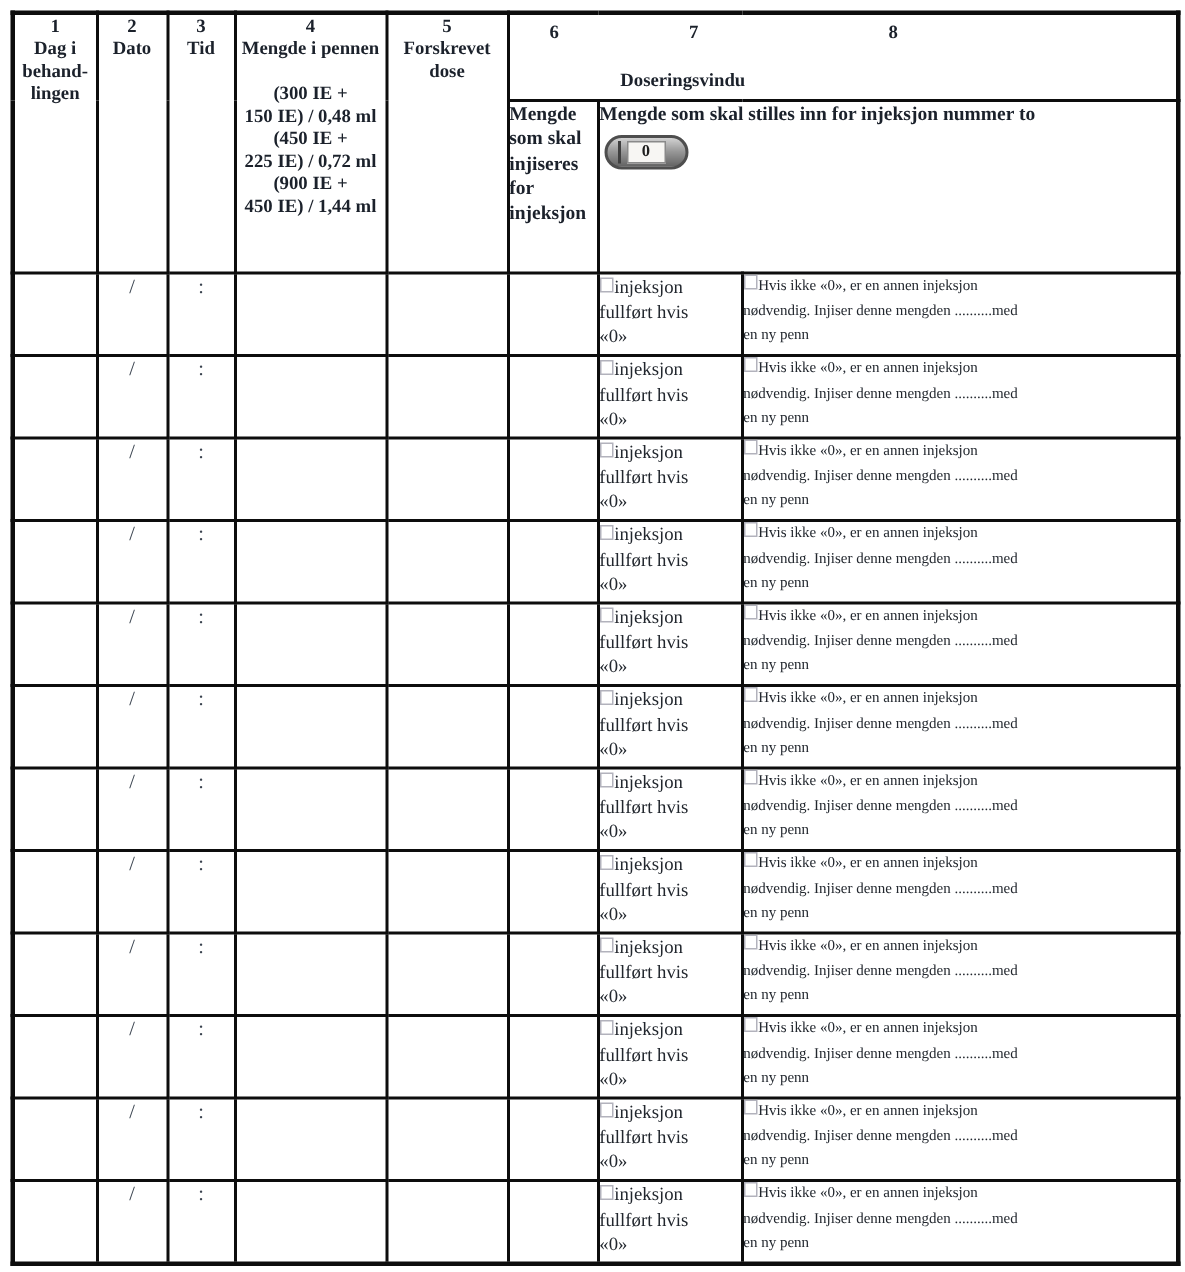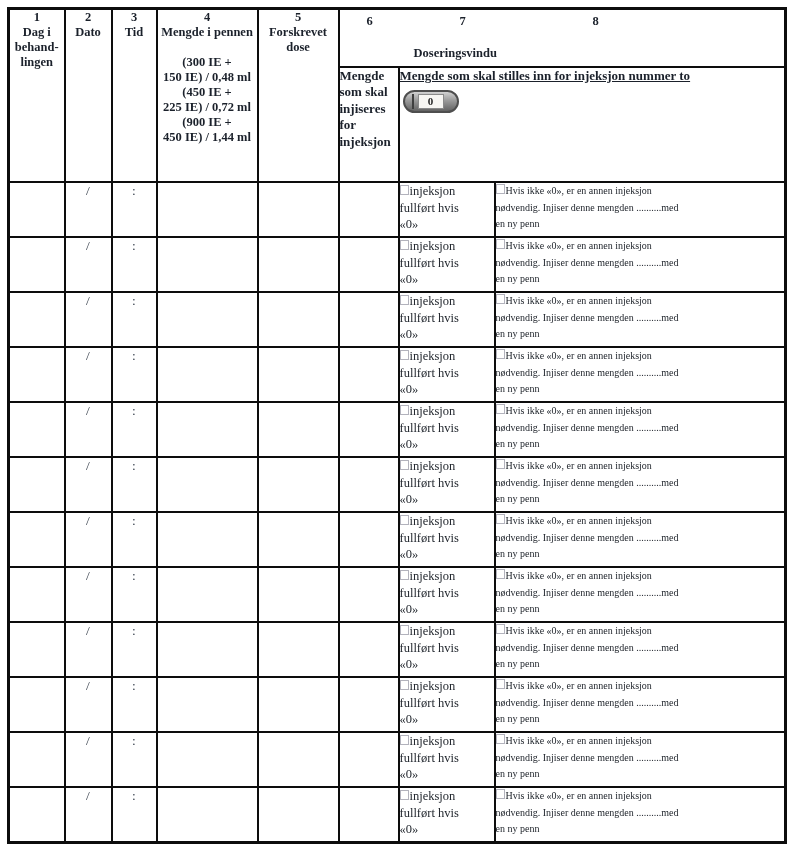--- a/index.html
+++ b/index.html
@@ -59,21 +59,20 @@
     line-height: 16.5px;
     white-space: pre-line;
     padding: 3px 2px 0 4px;
   }
   th.c78sub {
     text-align: left;
     font-weight: bold;
     font-size: 13px;
     padding: 4px 4px 0 6px;
     position: relative;
-    text-decoration: underline;
   }
   
   .dial {
     position: relative;
     margin: 6px 0 0 3px;
     width: 52px;
     height: 19px;
     border: 2px solid #4e4e4e;
     border-radius: 12px;
     background: linear-gradient(180deg, #d2d2d2 0%, #9a9a9a 45%, #636363 100%);

